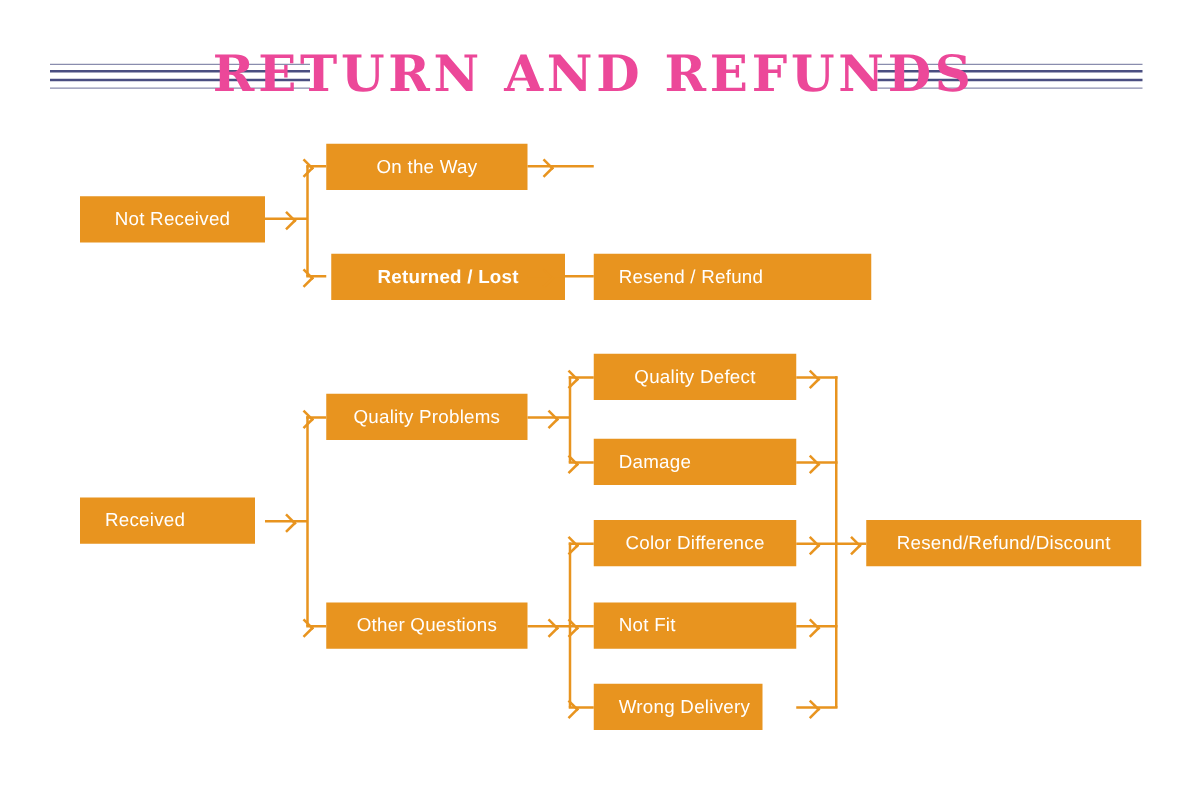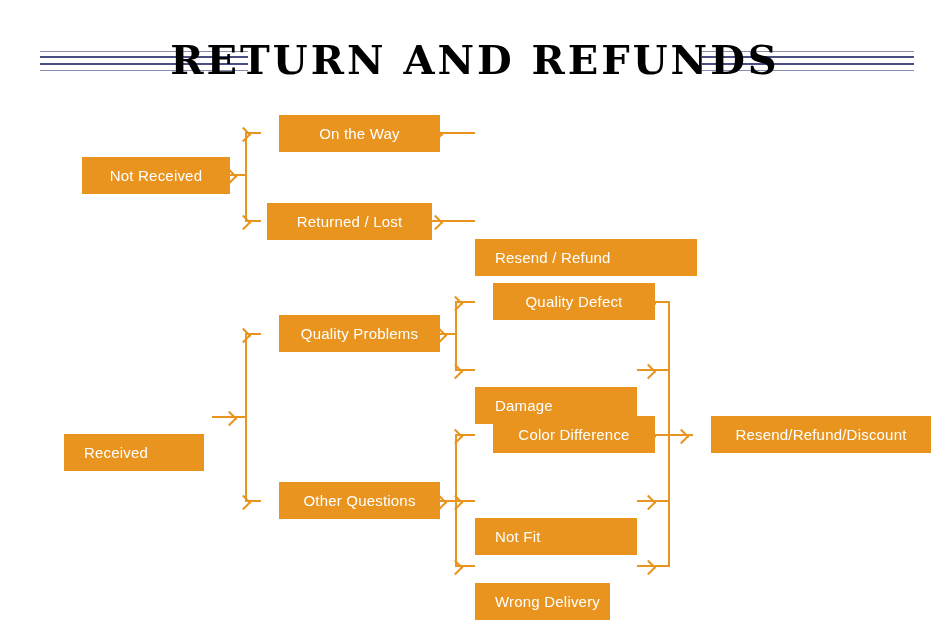--- a/index.html
+++ b/index.html
@@ -48,40 +48,40 @@
   #page-title {
     position: absolute;
     left: 0;
     top: 14px;
     width: 950px;
     text-align: center;
     font-family: "DejaVu Serif", serif;
     font-size: 40px;
     font-weight: 700;
     letter-spacing: 3px;
-    color: #000000;
+    color: #ec4899;
     line-height: 52px;
     white-space: nowrap;
   }
 
   
   .node {
     position: absolute;
     background: #e8941f;
     color: #ffffff;
     font-size: 15px;
     font-family: "Liberation Sans", sans-serif;
     display: flex;
     align-items: center;
     box-sizing: border-box;
     height: 37px;
     letter-spacing: .2px;
   }
-  .node.center { justify-content: center; padding: 4px 8px; margin-left: 18px; }
-  .node.left   { justify-content: flex-start; padding-left: 20px; margin-top: 36px; }
+  .node.center { justify-content: center; padding: 4px 8px; }
+  .node.left   { justify-content: flex-start; padding-left: 20px; }
 
   
   .hline, .vline {
     position: absolute;
     background: #e8941f;
   }
   .hline { height: 2px; }
   .vline { width: 2px; }
 
   
@@ -127,21 +127,21 @@
 
   <div class="hline" style="left:245px; top:220px; width:16px;"></div>
   <div class="arrow" style="left:238px; top:217px;"></div>
 
   <div class="node center" style="left:261px; top:115px; width:161px;">On the Way</div>
 
   <div class="hline" style="left:422px; top:132px; width:53px;"></div>
   <div class="arrow" style="left:430px; top:129px;"></div>
 
 
-  <div class="node center" style="left:249px; top:203px; width:165px;">Returned / Lost</div>
+  <div class="node center" style="left:265px; top:203px; width:187px;font-weight:bold;">Returned / Lost</div>
 
   <div class="hline" style="left:422px; top:220px; width:53px;"></div>
   <div class="arrow" style="left:430px; top:217px;"></div>
 
   <div class="node left" style="left:475px; top:203px; width:222px;">Resend / Refund</div>
 
   <div class="node left" style="left:64px; top:398px; width:140px;">Received</div>
 
   <div class="hline" style="left:212px; top:416px; width:34px;"></div>
   <div class="arrow" style="left:224px; top:413px;"></div>

